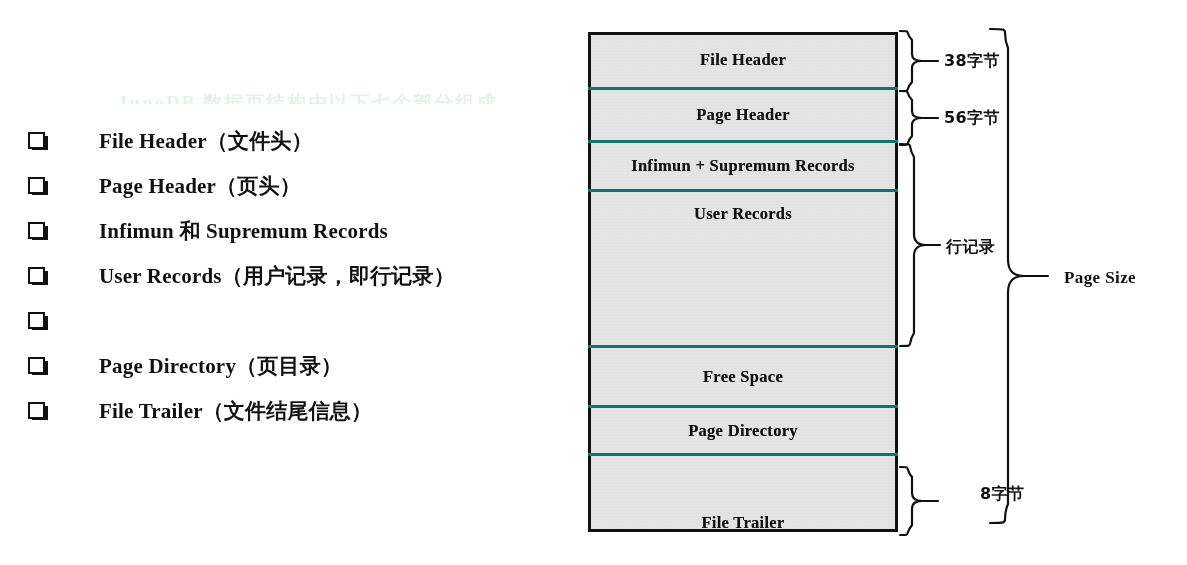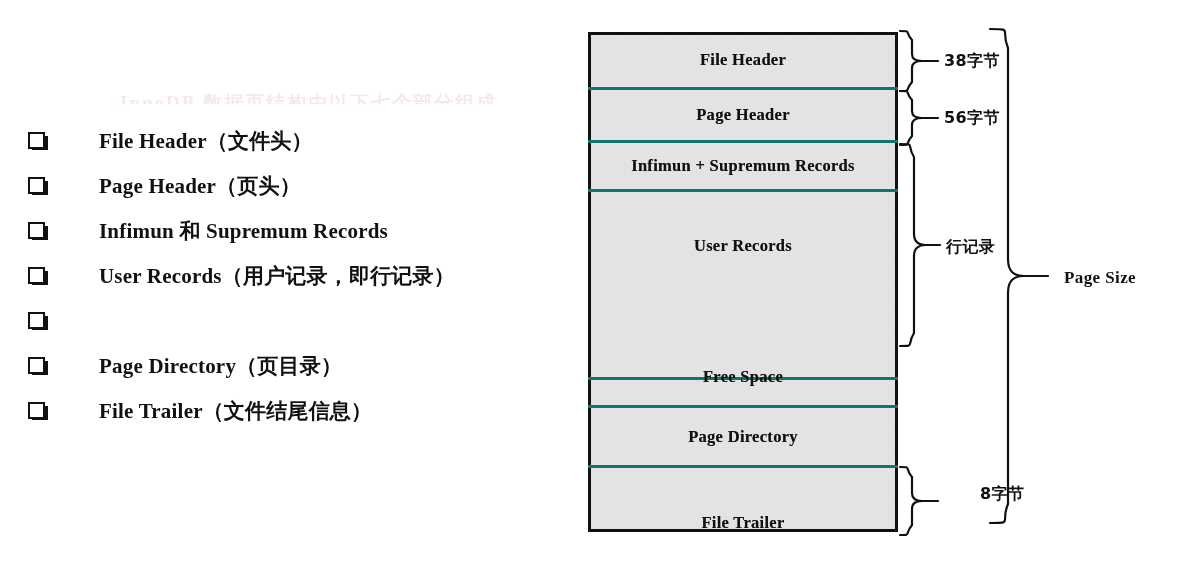--- a/index.html
+++ b/index.html
@@ -24,21 +24,21 @@
     top: 118px;
     width: 520px;
   }
   .ghost-line {
     position: absolute;
     left: 92px;
     top: -28px;
     width: 400px;
     height: 14px;
     opacity: 0.10;
-    color: #be185d;
+    color: #15803d;
     font-size: 19px;
     font-weight: bold;
     overflow: hidden;
     white-space: nowrap;
     filter: blur(0.6px);
     letter-spacing: 2px;
   }
   .bullet-row {
     display: flex;
     align-items: center;
@@ -203,29 +203,29 @@
     </div>
 
     <div class="seg seg-divider" style="top:58px;height:53px;">
       <span class="seg-label">Page Header</span>
     </div>
 
     <div class="seg seg-divider" style="top:111px;height:49px;">
       <span class="seg-label">Infimun + Supremum Records</span>
     </div>
 
-    <div class="seg seg-divider" style="top:160px;height:156px;margin-top:32px;">
+    <div class="seg seg-divider" style="top:160px;height:156px;">
       <span class="seg-label tall">User Records</span>
     </div>
 
     <div class="seg seg-divider" style="top:316px;height:60px;">
       <span class="seg-label">Free Space</span>
     </div>
 
-    <div class="seg seg-divider" style="top:376px;height:60px;">
+    <div class="seg seg-divider" style="top:376px;height:48px;">
       <span class="seg-label">Page Directory</span>
     </div>
 
     <div class="seg" style="top:459px;height:64px;">
       <span class="seg-label">File Trailer</span>
     </div>
 
     <svg class="brace-svg" style="left:310px;top:-4px;width:40px;height:66px;" viewBox="0 0 40 66">
       <path d="M2,3 C14,3 6,3 14,12 L14,26 C14,31 18,33 24,33 C18,33 14,35 14,40 L14,54 C6,63 14,63 2,63"></path>
       <path d="M24,33 L40,33"></path>

